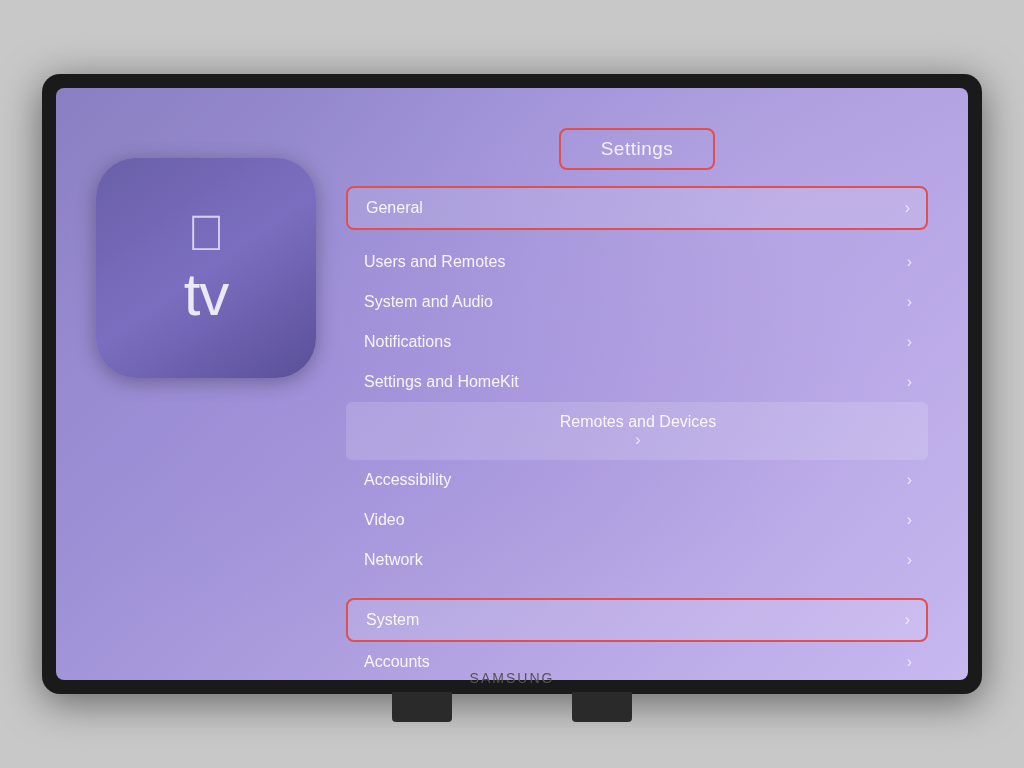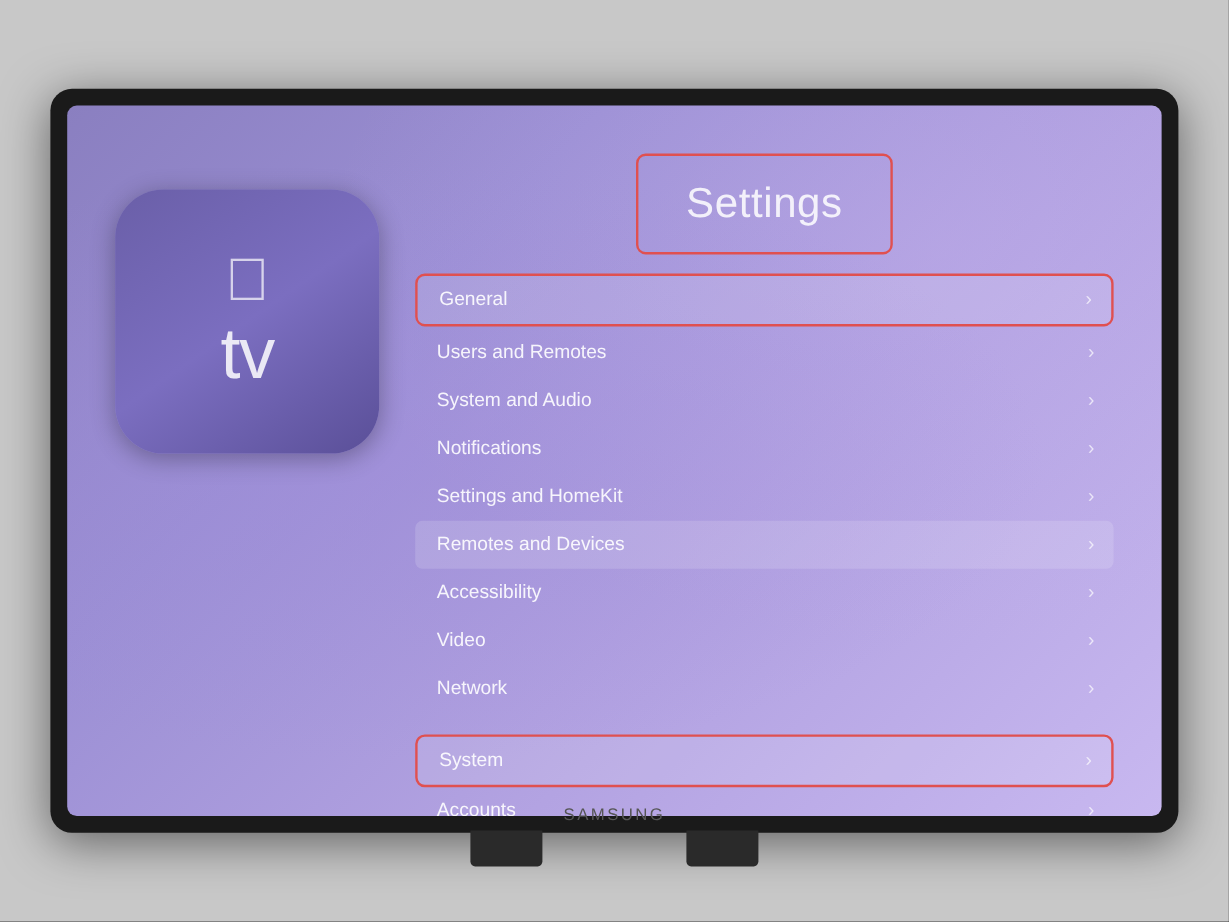--- a/index.html
+++ b/index.html
@@ -131,23 +131,23 @@
     }
 
     .settings-title-wrapper {
       align-self: center;
       margin-bottom: 16px;
     }
 
     .settings-title {
       border: 2px solid #e05050;
       border-radius: 8px;
-      padding: 20px 40px;
+      padding: 8px 40px;
       color: rgba(255,255,255,0.85);
-      font-size: 35px;
+      font-size: 19px;
       font-weight: 500;
       letter-spacing: 0.5px;
     }
 
     .menu-list {
       width: 100%;
       display: flex;
       flex-direction: column;
       gap: 0;
     }
@@ -173,27 +173,28 @@
       color: rgba(255,255,255,0.7);
       font-size: 16px;
       font-weight: 300;
     }
 
     
     .menu-item.general {
       background: rgba(255,255,255,0.12);
       border: 2px solid #e05050;
       border-radius: 8px;
-      margin-bottom: 2px;
+      margin-bottom: 12px;
     }
 
     
     .menu-item.remotes-devices {
       background: rgba(255,255,255,0.15);
       border-radius: 6px;
+      flex-direction: column;
     }
 
     
     .menu-item.system {
       background: rgba(255,255,255,0.12);
       border: 2px solid #e05050;
       border-radius: 8px;
       margin-top: 18px;
       text-align: center;
     }

